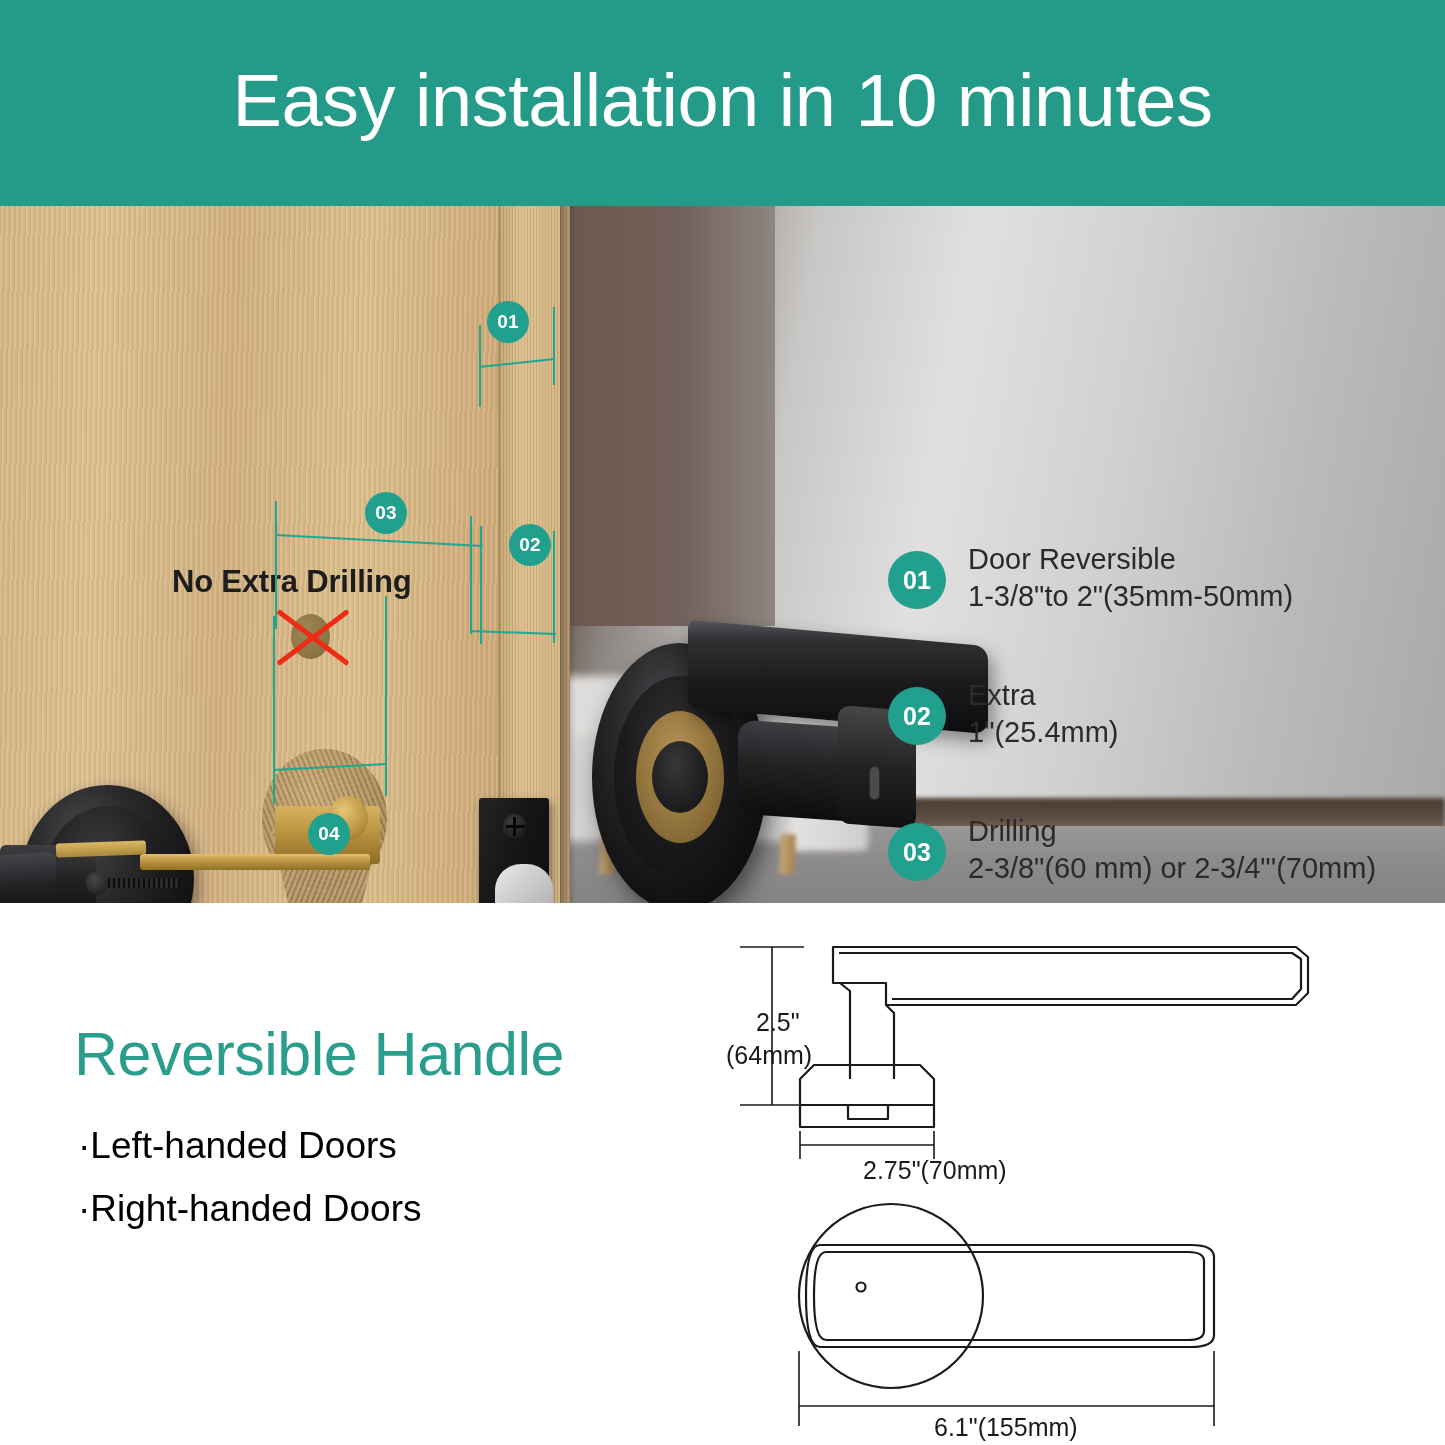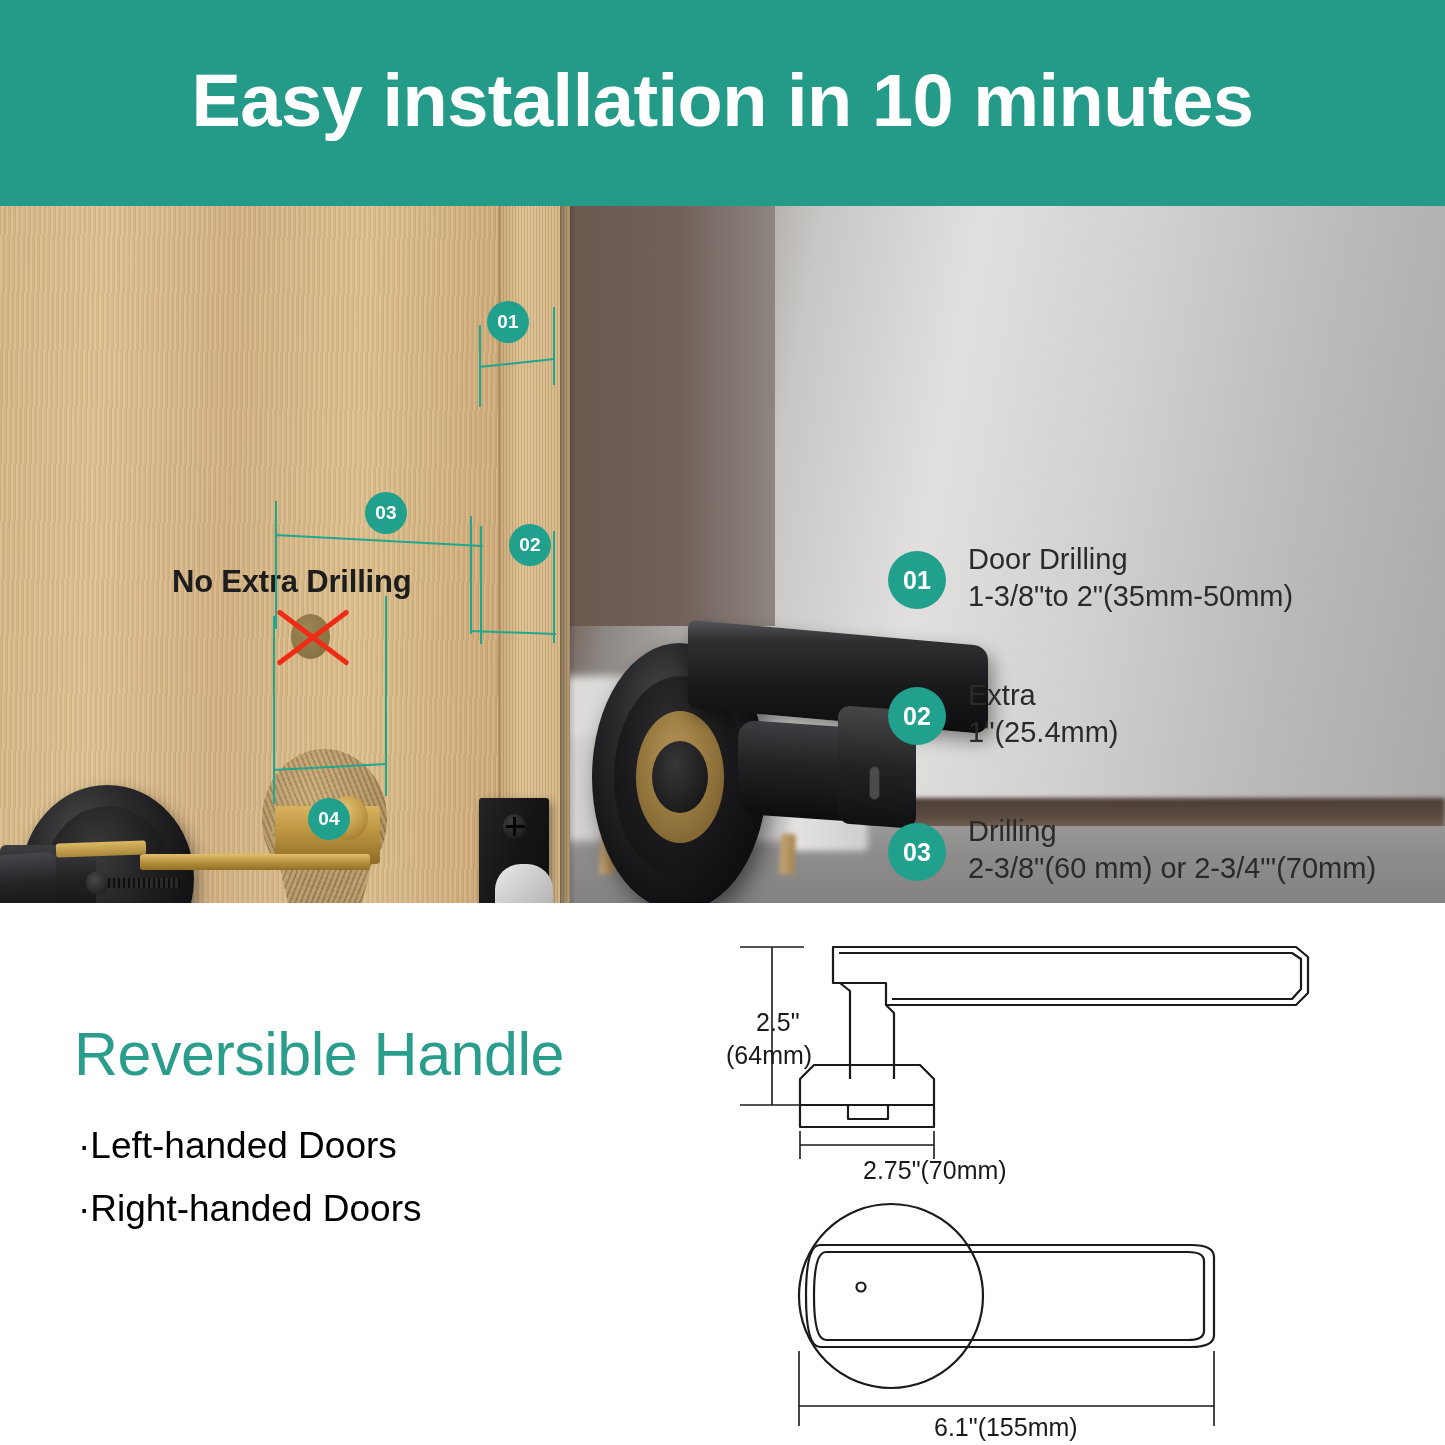--- a/index.html
+++ b/index.html
@@ -18,21 +18,21 @@
   
   #banner {
     position: absolute; left: 0; top: 0;
     width: 1445px; height: 206px;
     background: #249b89;
     display: flex; align-items: center; justify-content: center;
   }
   #banner-title {
     color: #ffffff;
     font-size: 74px;
-    font-weight: bold;
+    font-weight: normal;
     letter-spacing: -0.5px;
     white-space: nowrap;
     line-height: 1;
     transform: translateY(-2px);
   }
 
   
   #photo {
     position: absolute; left: 0; top: 206px;
     width: 1445px; height: 697px;
@@ -451,28 +451,28 @@
     <div class="badge badge-sm" style="left:509px; top:318px;">02</div>
 
     <div class="dimline dim-v" style="left:275px; top:295px; height:128px;"></div>
     <div class="dimline dim-v" style="left:480px; top:320px; height:118px;"></div>
     <div class="dimline dim-h" style="left:275px; top:328px; width:208px; transform:rotate(3deg); transform-origin:left center;"></div>
     <div class="badge badge-sm" style="left:365px; top:286px;">03</div>
 
     <div class="dimline dim-v" style="left:273px; top:410px; height:188px;"></div>
     <div class="dimline dim-v" style="left:385px; top:390px; height:200px;"></div>
     <div class="dimline dim-h" style="left:273px; top:563px; width:114px; transform:rotate(-3deg); transform-origin:left center;"></div>
-    <div class="badge badge-sm" style="left:308px; top:592px;">04</div>
+    <div class="badge badge-sm" style="left:308px; top:607px;">04</div>
 
     <div id="spec-list">
 
       <div class="spec-row">
         <div class="spec-badge">01</div>
         <div class="spec-text">
-          <div class="spec-label">Door Drilling</div>
+          <div class="spec-label">Door Reversible</div>
           <div class="spec-value">1-3/8"to 2"(35mm-50mm)</div>
         </div>
       </div>
 
       <div class="spec-row">
         <div class="spec-badge">02</div>
         <div class="spec-text">
           <div class="spec-label">Extra</div>
           <div class="spec-value">1"(25.4mm)</div>
         </div>

